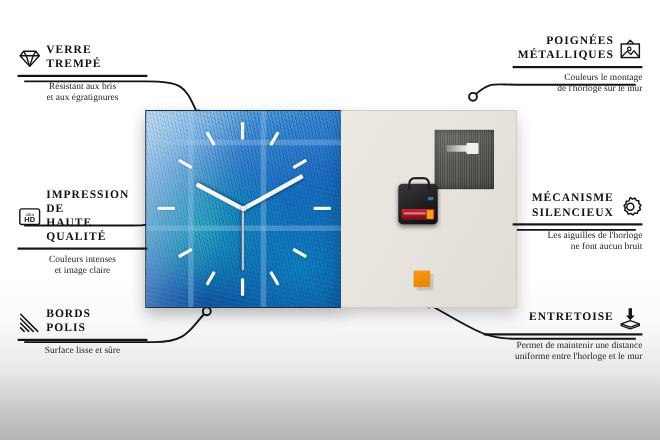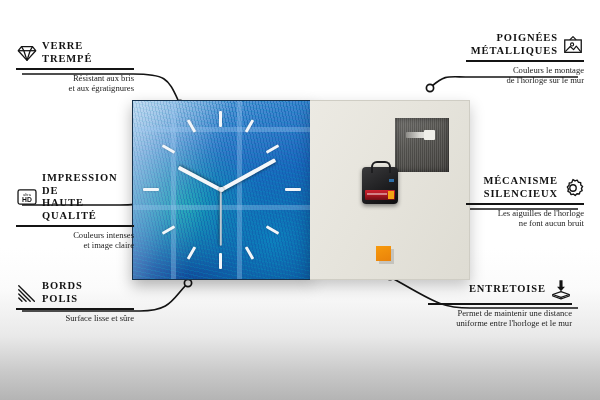--- a/index.html
+++ b/index.html
@@ -93,21 +93,21 @@
     font-weight:bold;font-size:10.5px;letter-spacing:.9px;color:#121212;
     line-height:12.5px;text-transform:uppercase;
   }
   .rule{height:1.6px;background:#141414;margin-top:3px;}
   .co-desc{
     font-family:"Liberation Serif", serif;
     font-size:8.6px;line-height:10.6px;color:#1d1d1d;margin-top:3px;
   }
   .left .co-head{justify-content:flex-start;}
   .left .co-title{text-align:left;}
-  .left .co-desc{text-align:right;}
+  .left .co-desc{text-align:center;}
   .right .co-head{justify-content:flex-end;}
   .right .co-title{text-align:right;}
   .right .co-desc{text-align:right;}
   .ico{width:22px;height:22px;flex:0 0 22px;display:block;}
 
   svg.links{position:absolute;left:0;top:0;width:600px;height:400px;pointer-events:none;}
 </style>
 </head>
 <body>
 
@@ -262,21 +262,21 @@
           <path d="M12 2.8 l2.2 1.5 2.4 -.9 1.3 2.3 2.5 .4 .1 2.6 2 1.6 -1.3 2.2 .8 2.4 -2.3 1.2 -.8 2.4 -2.6 -.2 -1.9 1.8 -2.1 -1.5 -2.5 .6 -1 -2.4 -2.3 -1.2 .5 -2.5 -1.2 -2.3 1.9 -1.7 .2 -2.6 2.6 -.3 z"></path>
           <circle cx="12" cy="12" r="3.5"></circle>
         </g>
       </svg>
     </div>
     <div class="rule" style="width:100%"></div>
     <div class="co-desc">Les aiguilles de l'horloge</div>
     <div class="co-desc" style="margin-top:0">ne font aucun bruit</div>
   </div>
 
-  <div class="callout right" style="left:428px;top:278px;width:144px">
+  <div class="callout right" style="left:440px;top:278px;width:144px">
     <div class="co-head">
       <div style="flex:1">
         <div class="co-title">ENTRETOISE</div>
       </div>
       <svg class="ico" viewBox="0 0 24 24">
         <path d="M10.3 2.5 h3.4 v7 h2.6 L12 14.4 L7.7 9.5 h2.6 z" fill="#141414"></path>
         <path d="M12 14.8 L21 18 L12 21.2 L3 18 Z" fill="none" stroke="#141414" stroke-width="1.3" stroke-linejoin="round"></path>
         <path d="M3 18 v1.6 L12 22.8 L21 19.6 V18" fill="none" stroke="#141414" stroke-width="1.3" stroke-linejoin="round"></path>
       </svg>
     </div>

